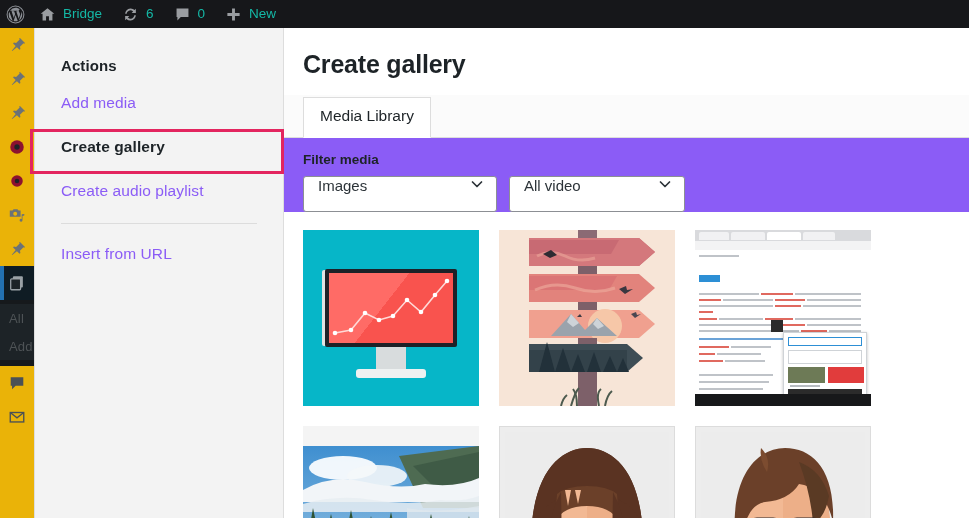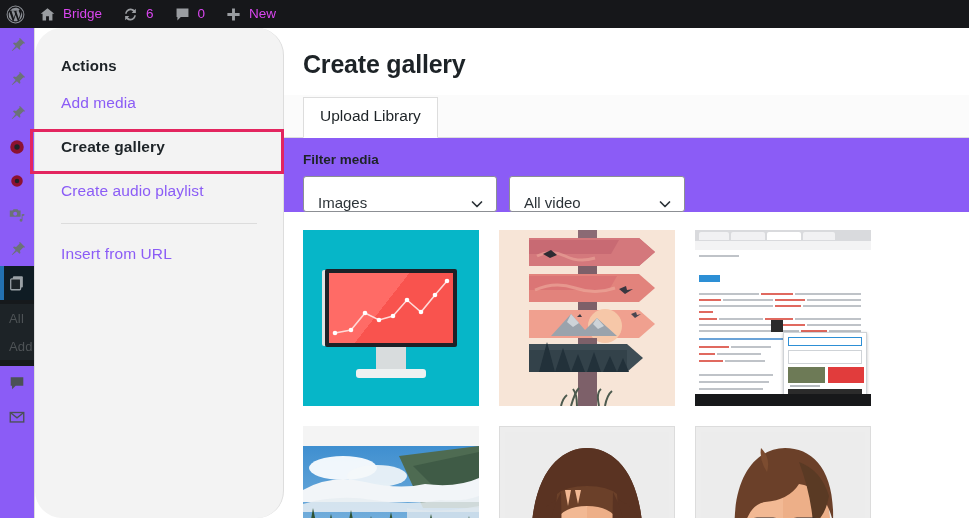--- a/index.html
+++ b/index.html
@@ -15,30 +15,30 @@
   .adminbar {
     position:absolute; top:0; left:0; width:969px; height:28px;
     background:#16171a; display:flex; align-items:center;
     z-index: 40;
   }
   .ab-item {
     display:flex; align-items:center; gap:7px;
     height:28px; padding:0 10px; color:#a7aaad;
     font-size:13px; line-height:28px; white-space:nowrap;
   }
-  .ab-item .lbl { color:#d946ef; font-size:13.5px; }
+  .ab-item .lbl { color:#14b8a6; font-size:13.5px; }
   .ab-ico { display:inline-block; width:17px; height:17px; position:relative; flex:0 0 auto; }
   .ab-ico svg { display:block; width:17px; height:17px; fill:#9a9da1; }
   .ab-logo { padding-left:6px; padding-right:4px; }
   .ab-logo svg { width:19px; height:19px; fill:#8d9197; }
 
   
   .wpmenu {
     position:absolute; top:28px; left:0; width:51px; height:490px;
-    background:#8b5cf6; z-index: 10;
+    background:#eab308; z-index: 10;
   }
   .wpmenu .mrow {
     height:34px; display:flex; align-items:center; padding-left:8px;
     position:relative;
   }
   .wpmenu .mrow.active { background:#0f1c24; }
   .wpmenu .mrow.active::before{
     content:""; position:absolute; left:0; top:0; bottom:0; width:4px; background:#2271b1;
   }
   .wpmenu svg { width:18px; height:18px; display:block; }
@@ -49,21 +49,21 @@
   .wpmenu .subwrap { background:#16191c; padding:4px 0 6px; }
 
   
   .modal {
     position:absolute; left:34px; top:28px; width:935px; height:490px;
     background:#fff; z-index: 30; display:flex;
     border-left:1px solid #ddd;
   }
   .modal-side {
     width:249px; flex:0 0 249px; background:#f3f3f3;
-    border-right:1px solid #ddd; padding:22px 0 0 0; position:relative;border-radius:27px;
+    border-right:1px solid #ddd; padding:22px 0 0 0; position:relative;
   }
   .side-h {
     font-size:15px; font-weight:bold; color:#1d2327;
     padding:7px 0 7px 26px; letter-spacing:.1px;
   }
   .side-link {
     display:block; font-size:15.5px; color:#8b5cf6;
     padding:13px 0 13px 26px; text-decoration:none; letter-spacing:.1px;
   }
   .side-link.active { color:#1d2327; font-weight:bold; }
@@ -93,21 +93,21 @@
   }
   .tab.active {
     background:#fff; border:1px solid #ddd; border-bottom:1px solid #fff;
     padding:9px 16px 11px 16px; margin-bottom:-1px; color:#1d2327;
   }
   .filter-wrap { padding:14px 0 0 19px; background:#8b5cf6; }
   .filter-lab { font-size:13.5px; font-weight:bold; color:#1d2327; margin-bottom:9px; }
   .selects { display:flex; gap:12px; }
   .sel {
     width:194px; height:36px; border:1px solid #8c8f94; border-radius:3px;
-    background:#fff; display:flex; align-items:flex-end; justify-content:space-between;
+    background:#fff; display:flex; align-items:flex-start; justify-content:space-between;
     padding:0 12px 0 14px; font-size:15px; color:#2c3338; cursor:pointer;
   }
   .sel.s2 { width:176px; }
   .chev { width:14px; height:14px; flex:0 0 auto; }
   .chev svg { display:block; width:14px; height:14px; }
 
   
   .grid {
     position:absolute; left:19px; top:202px; right:0; bottom:0;
     display:flex; flex-wrap:wrap; gap:20px; align-content:flex-start;
@@ -304,21 +304,21 @@
 
       <a class="side-link">Insert from URL</a>
 
       <div class="hl-box"></div>
     </div>
 
     <div class="modal-main">
       <div class="main-title">Create gallery</div>
 
       <div class="tabs">
-        <div class="tab active">Upload Library</div>
+        <div class="tab active">Media Library</div>
       </div>
 
       <div class="filter-wrap">
         <div class="filter-lab">Filter media</div>
         <div class="selects">
           <div class="sel">
             <span>Images</span>
             <span class="chev">
               <svg viewBox="0 0 14 14">
                   <path d="M2.5 5l4.5 4.5L11.5 5" fill="none" stroke="#2c3338" stroke-width="1.7" stroke-linecap="round" stroke-linejoin="round"></path>

